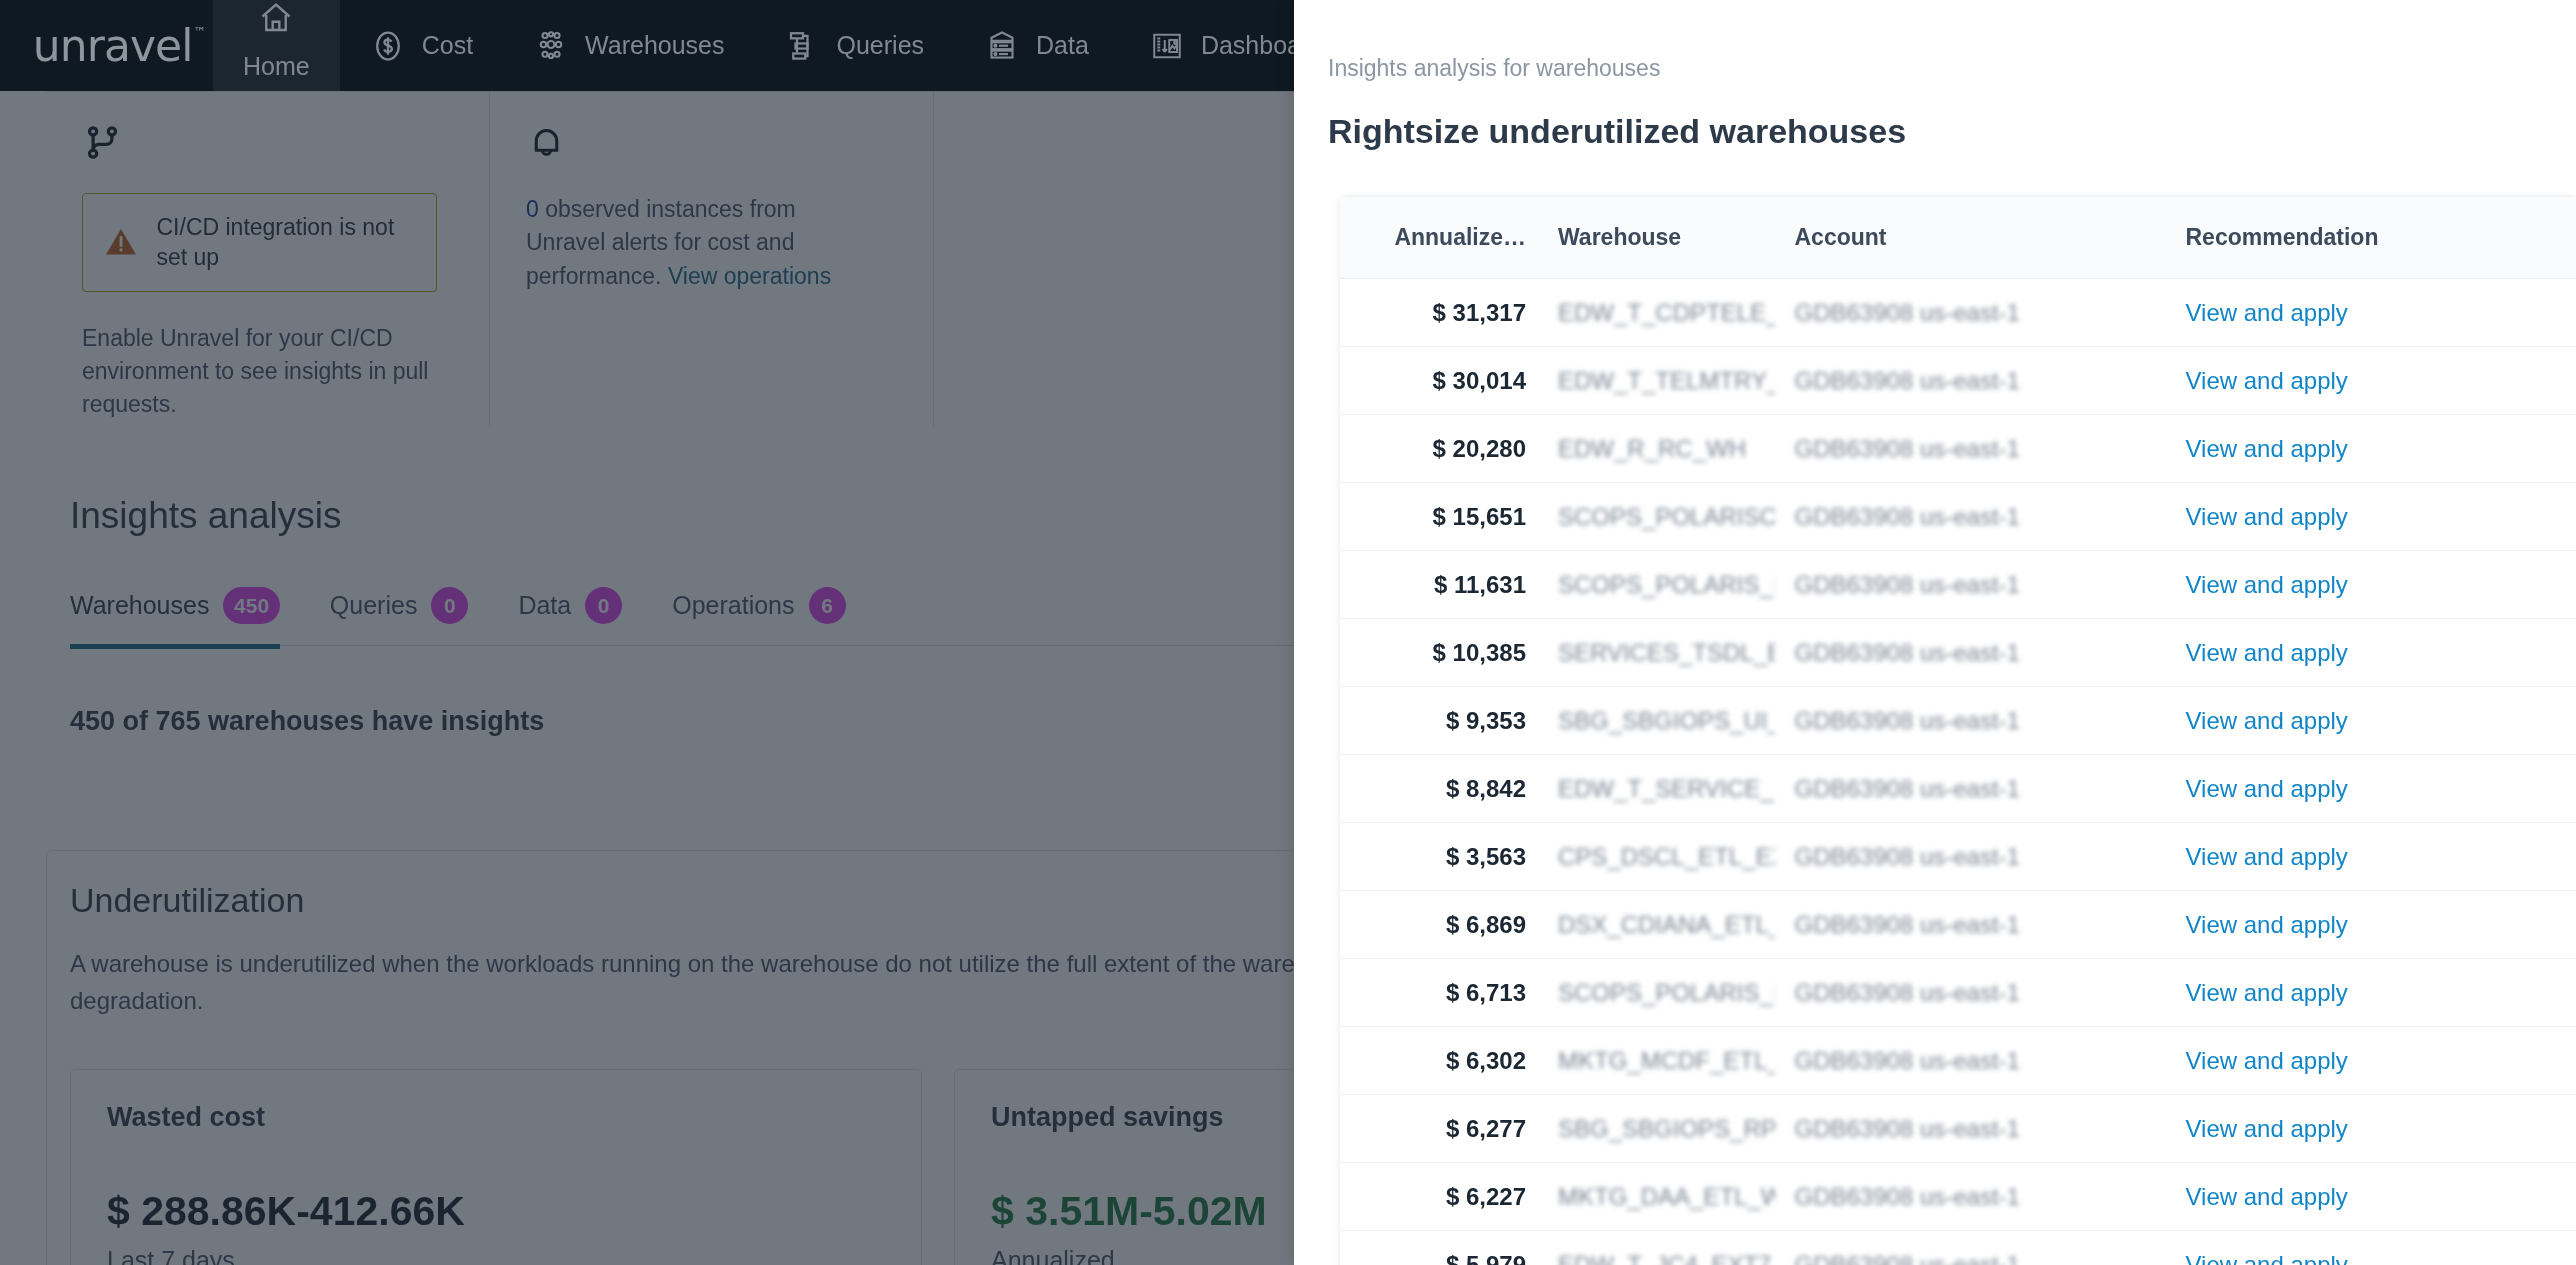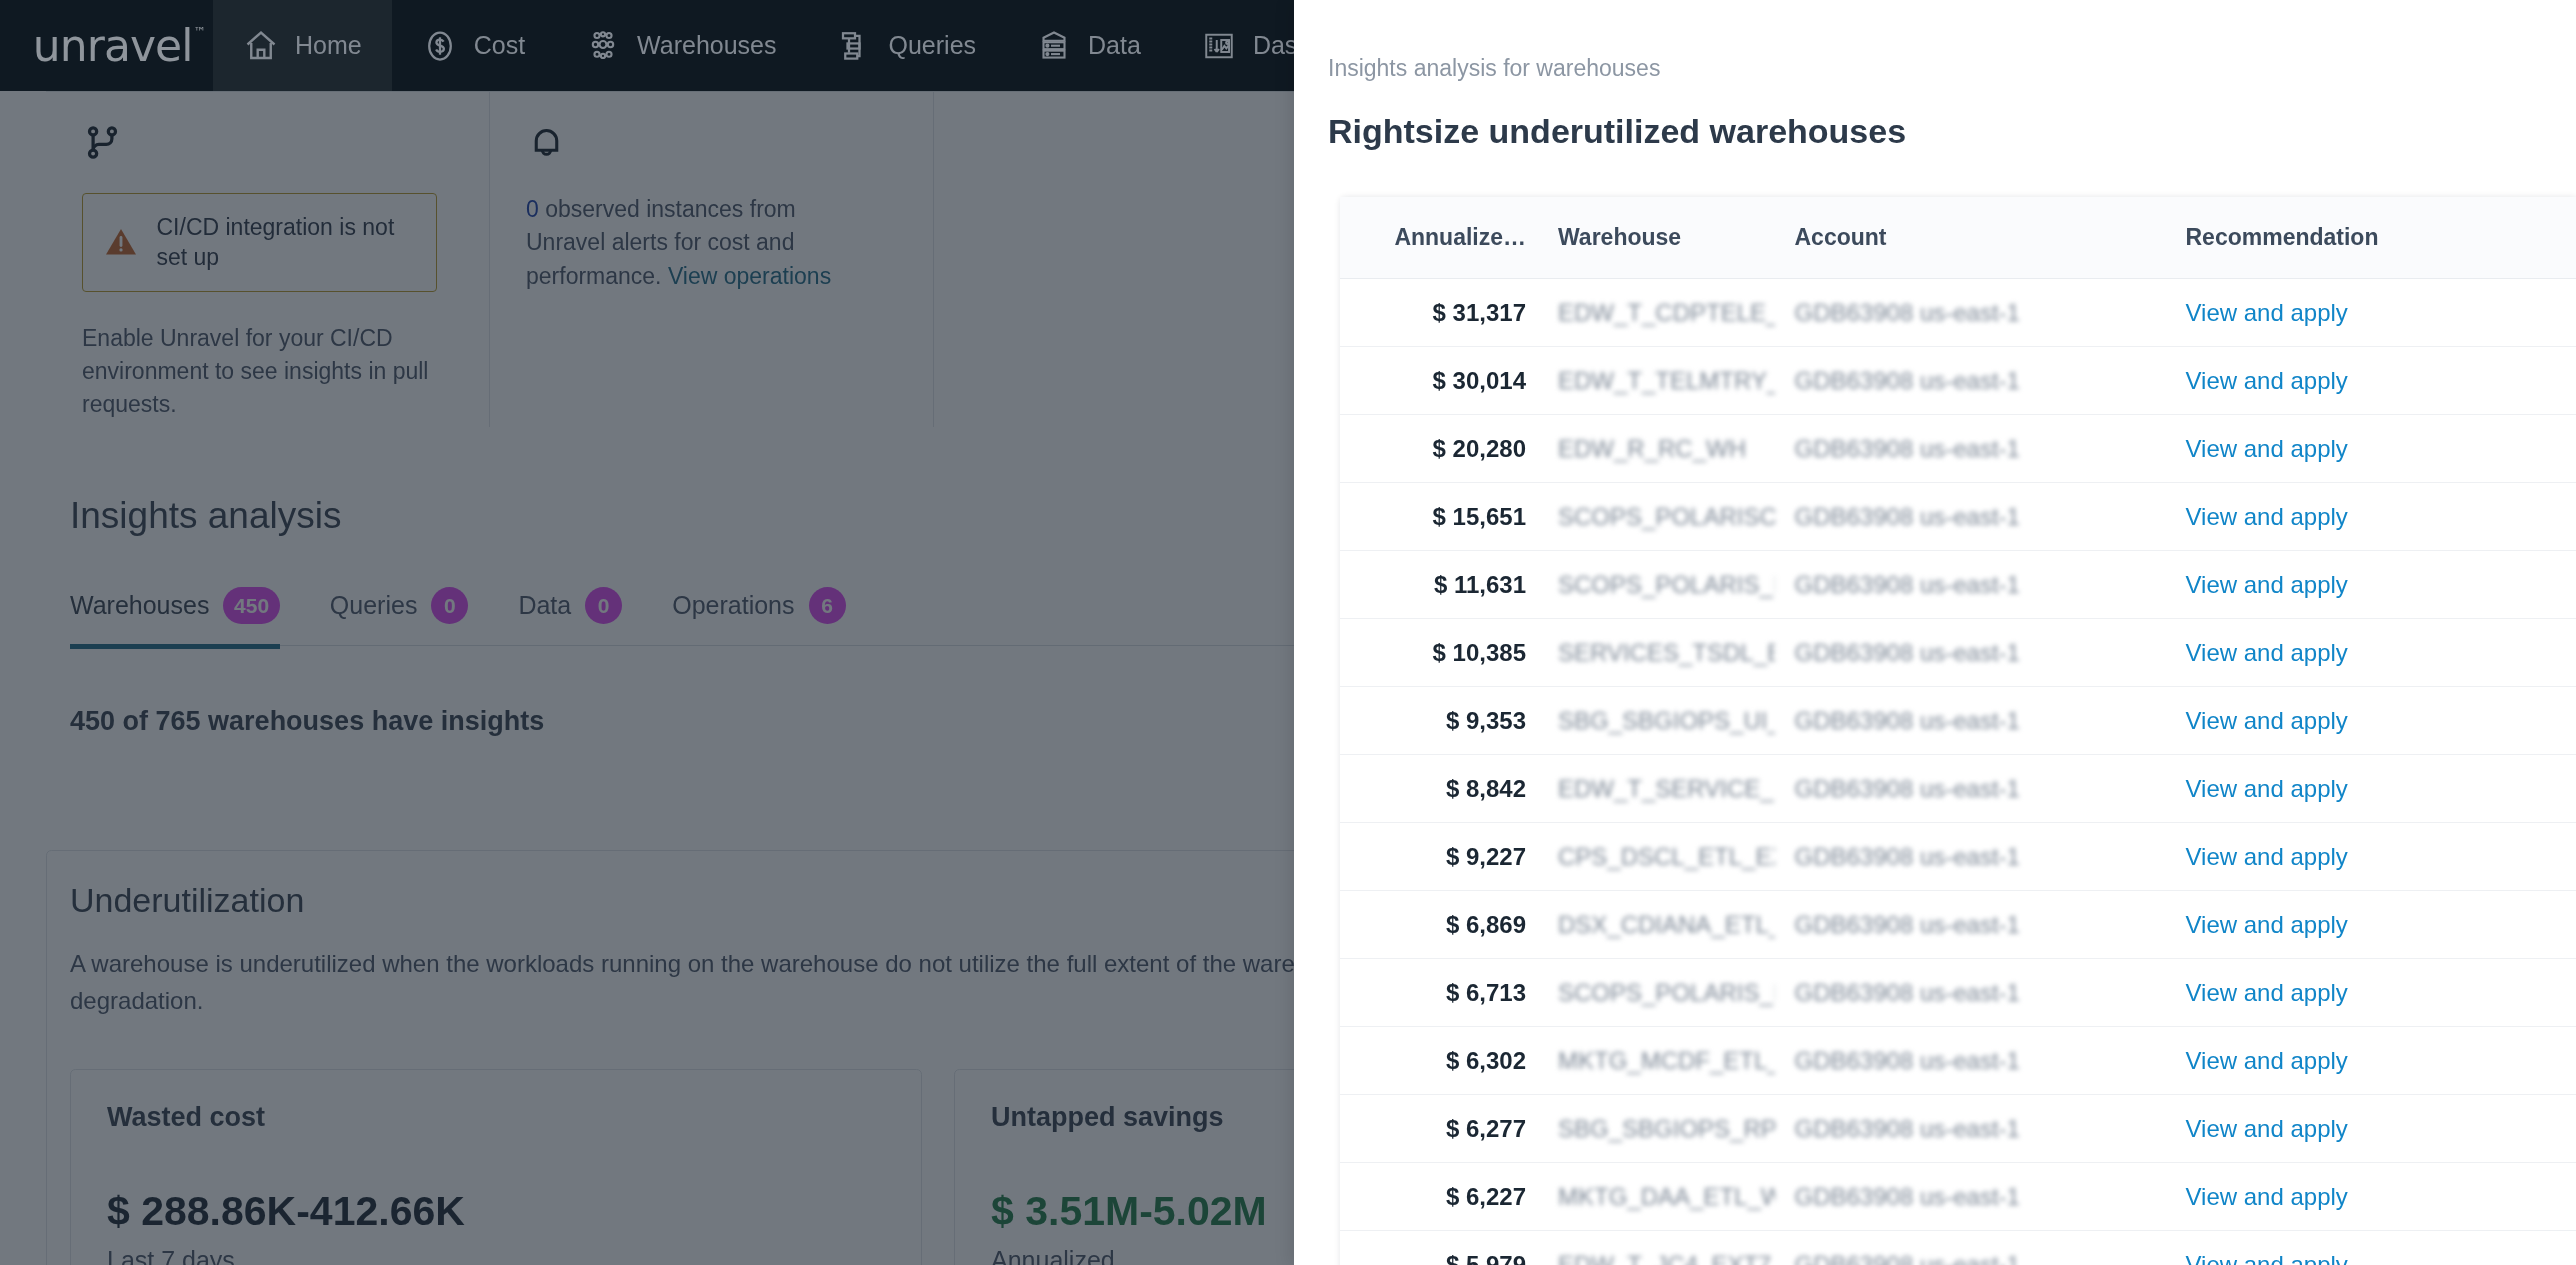--- a/index.html
+++ b/index.html
@@ -40,21 +40,21 @@
   .logo-text sup {
     font-size: 12.4px; position: absolute; top: 3.6px; right: -12.4px;
   }
   .nav-item {
     display: flex; align-items: center; gap: 16px;
     padding: 0 30px;
     color: #b5bcc6; font-size: 25px;
     cursor: pointer;
     height: 100%;
   }
-  .nav-item.active { background: #253039; }
+  .nav-item.active { background: #253039; flex-direction: column; }
   .nav-icon { width: 36px; height: 36px; display: block; flex: none; }
   .nav-icon svg { width: 36px; height: 36px; display: block; }
 
   
   #page-body {
     position: absolute; top: 91px; left: 0;
     width: 2576px; height: 1175px;
     background: #ffffff;
     overflow: hidden;
   }
@@ -476,21 +476,21 @@
               <td class="c-acct">GDB63908 us-east-1</td>
               <td class="c-rec"><span>View and apply</span></td>
             </tr>
             <tr>
               <td class="c-cost">$ 8,842</td>
               <td class="c-wh">EDW_T_SERVICE_SALI</td>
               <td class="c-acct">GDB63908 us-east-1</td>
               <td class="c-rec"><span>View and apply</span></td>
             </tr>
             <tr>
-              <td class="c-cost">$ 9,227</td>
+              <td class="c-cost">$ 3,563</td>
               <td class="c-wh">CPS_DSCL_ETL_EXT2_</td>
               <td class="c-acct">GDB63908 us-east-1</td>
               <td class="c-rec"><span>View and apply</span></td>
             </tr>
             <tr>
               <td class="c-cost">$ 6,869</td>
               <td class="c-wh">DSX_CDIANA_ETL_EX</td>
               <td class="c-acct">GDB63908 us-east-1</td>
               <td class="c-rec"><span>View and apply</span></td>
             </tr>

